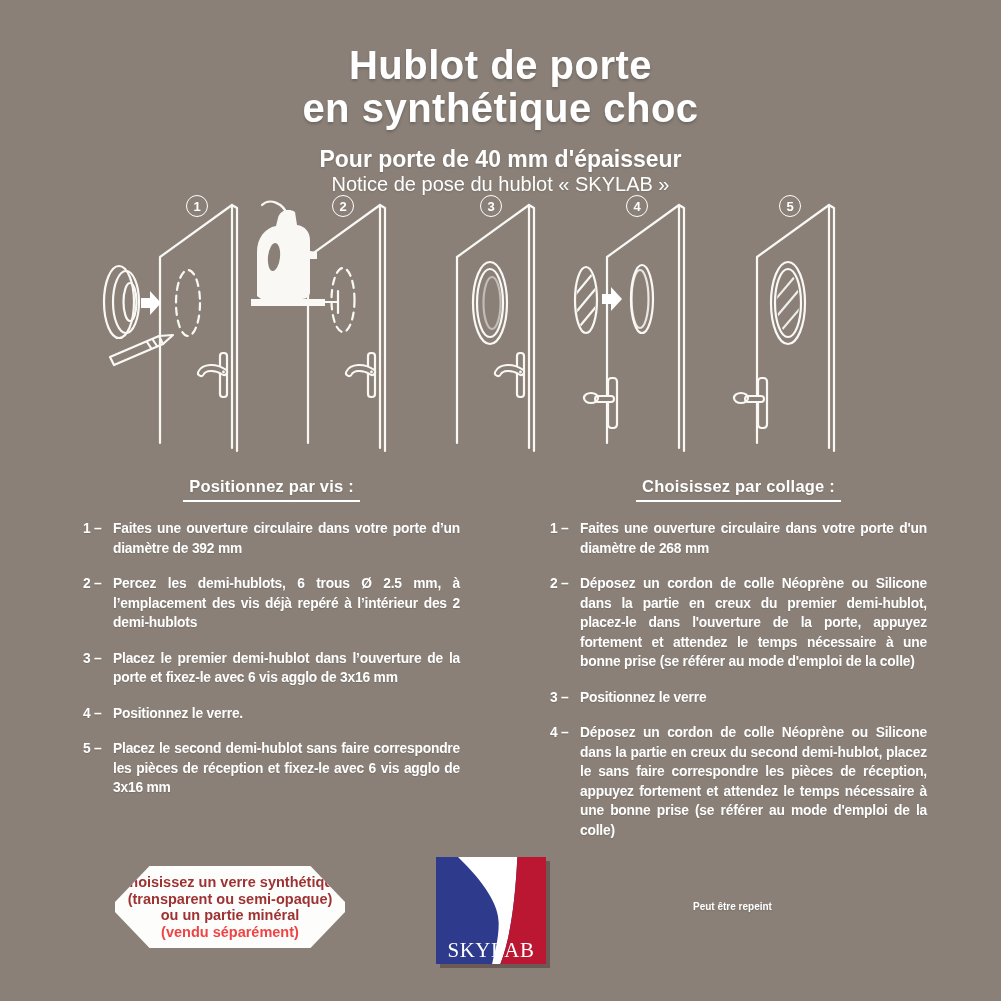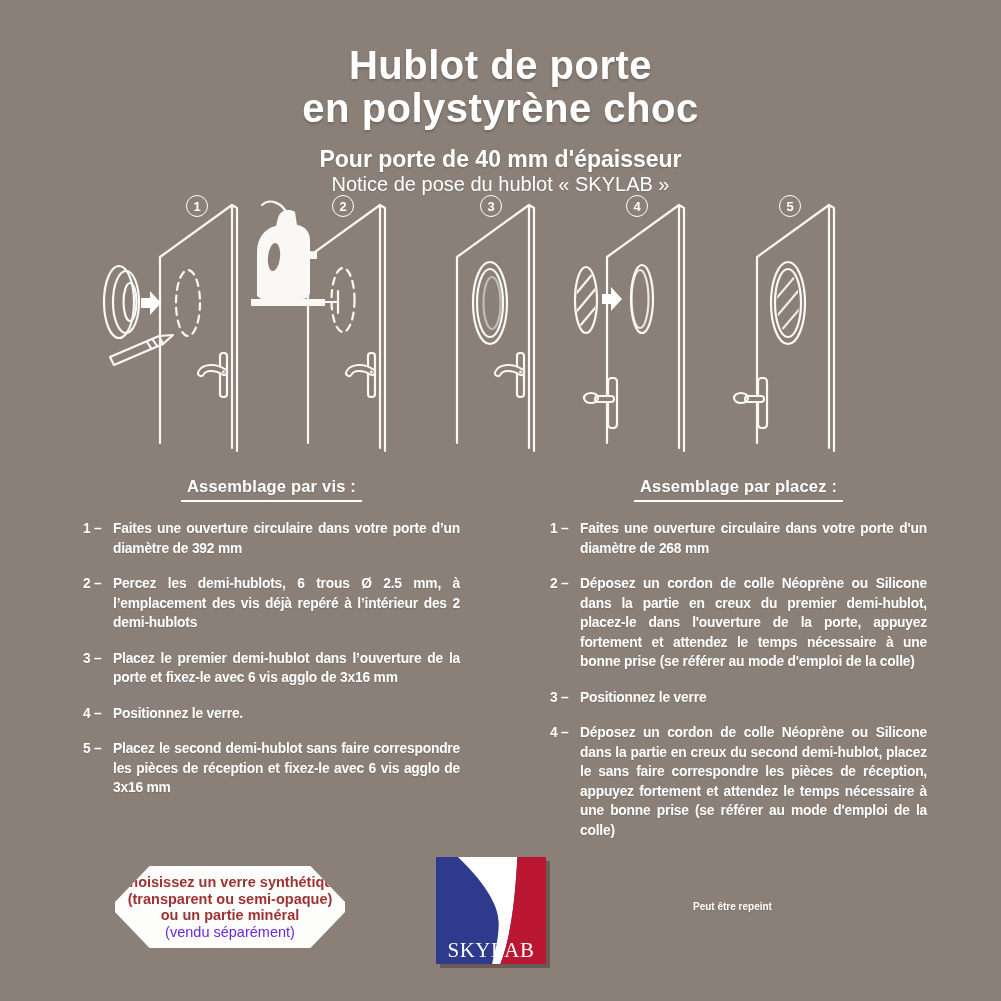--- a/index.html
+++ b/index.html
@@ -35,37 +35,37 @@
     letter-spacing:-.2px;text-shadow:0 1px 1px rgba(0,0,0,.15);}
   .item .pre{flex:0 0 30px;}
   .item .txt{flex:1;text-align:justify;}
   
   .badge{
     position:absolute;left:115px;top:866px;width:230px;height:82px;background:#fdfdfc;
     clip-path:polygon(15% 0%,85% 0%,100% 44%,100% 56%,85% 100%,15% 100%,0% 56%,0% 44%);
     display:flex;flex-direction:column;justify-content:center;text-align:center;
     color:#9e3232;font-size:14.5px;line-height:16.5px;font-weight:bold;
   }
-  .badge .light{font-weight:normal;color:#6d28d9;}
+  .badge .light{font-weight:bold;color:#ef4444;}
   
   .logo{position:absolute;left:436px;top:857px;width:110px;height:107px;
     box-shadow:4px 4px 0 rgba(66,42,42,.45);}
   .logo svg{display:block;width:110px;height:107px;}
   
   .note{position:absolute;left:544px;top:901px;width:377px;text-align:center;
     font-weight:bold;font-size:10px;text-shadow:0 1px 2px rgba(0,0,0,.15);}
 </style>
 </head>
 <body>
 
 <div id="canvas">
 
   <div class="header">
     <div class="title-line">Hublot de porte</div>
-    <div class="title-line">en polystyrène choc</div>
+    <div class="title-line">en synthétique choc</div>
     <div class="subtitle">Pour porte de 40 mm d'épaisseur</div>
     <div class="notice">Notice de pose du hublot « SKYLAB »</div>
   </div>
 
   <div class="stepnum" style="left:186px">1</div>
   <div class="stepnum" style="left:332px">2</div>
   <div class="stepnum" style="left:480px">3</div>
   <div class="stepnum" style="left:626px">4</div>
   <div class="stepnum" style="left:779px">5</div>
 
@@ -170,21 +170,21 @@
         <ellipse class="ln" cx="748" cy="108" rx="13" ry="34"></ellipse>
         <g clip-path="url(#clip-port5)" opacity=".9">
           <path class="ln" stroke-width="1.5" d="M731,128 L765,88 M734,144 L768,104 M729,112 L763,72 M737,158 L771,118"></path>
         </g>
       </g>
     </g>
   </svg>
 
   <div class="col" style="left:83px">
     <div class="col-head">
-      <span>Assemblage par vis :</span>
+      <span>Positionnez par vis :</span>
     </div>
     <div class="items">
       <div class="item">
         <span class="pre">1 –</span>
         <span class="txt">Faites une ouverture circulaire dans votre porte d’un diamètre de 392 mm</span>
       </div>
       <div class="item">
         <span class="pre">2 –</span>
         <span class="txt">Percez les demi-hublots, 6 trous Ø 2.5 mm, à l’emplacement des vis déjà repéré à l’intérieur des 2 demi-hublots</span>
       </div>
@@ -198,21 +198,21 @@
       </div>
       <div class="item">
         <span class="pre">5 –</span>
         <span class="txt">Placez le second demi-hublot sans faire correspondre les pièces de réception et fixez-le avec 6 vis agglo de 3x16 mm</span>
       </div>
     </div>
   </div>
 
   <div class="col" style="left:550px">
     <div class="col-head">
-      <span>Assemblage par placez :</span>
+      <span>Choisissez par collage :</span>
     </div>
     <div class="items">
       <div class="item">
         <span class="pre">1 –</span>
         <span class="txt">Faites une ouverture circulaire dans votre porte d'un diamètre de 268 mm</span>
       </div>
       <div class="item">
         <span class="pre">2 –</span>
         <span class="txt">Déposez un cordon de colle Néoprène ou Silicone dans la partie en creux du premier demi-hublot, placez-le dans l'ouverture de la porte, appuyez fortement et attendez le temps nécessaire à une bonne prise (se référer au mode d'emploi de la colle)</span>
       </div>

